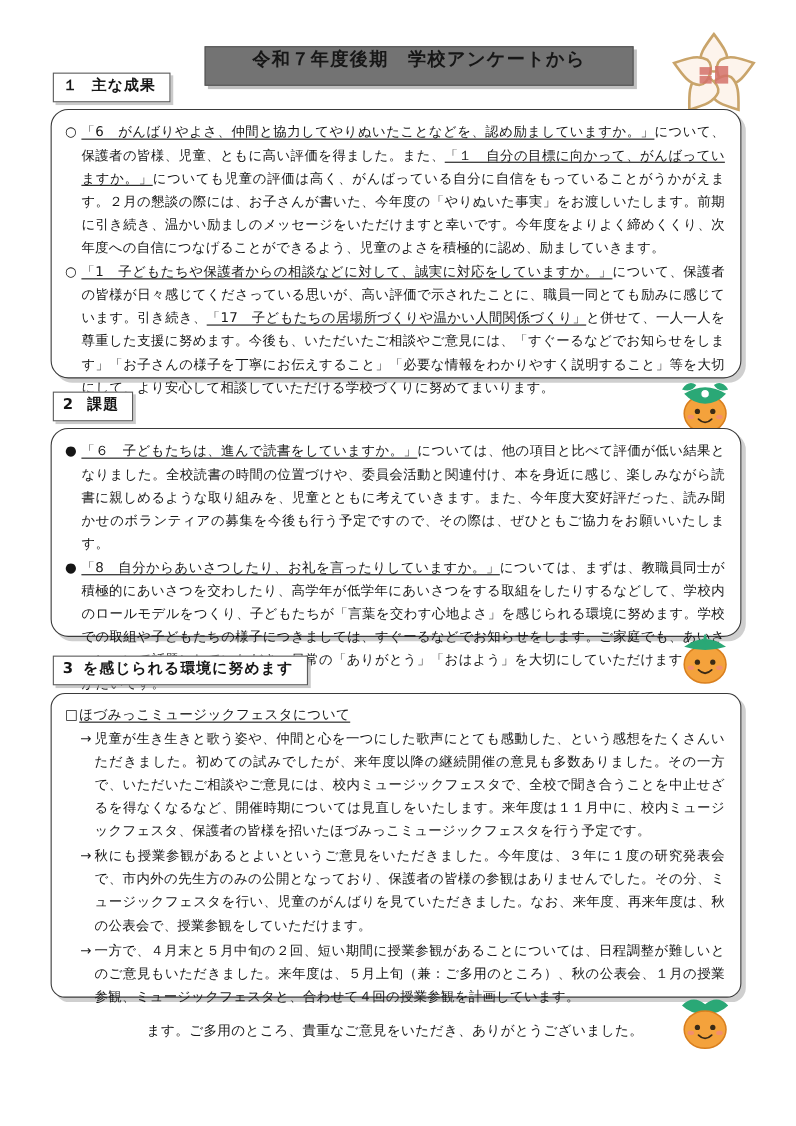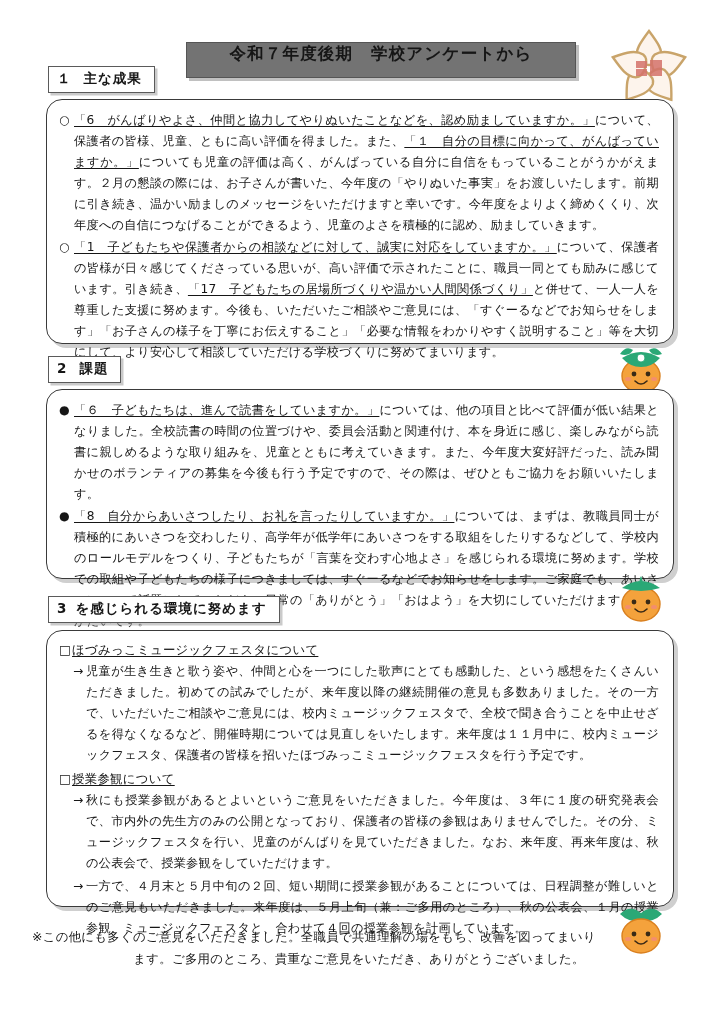--- a/index.html
+++ b/index.html
@@ -255,33 +255,30 @@
   </div>
 
   <div class="sec-wrap" style="left:48px; top:596px;">
     <div class="sec-head">
       <span>3</span>
       <span style="display:inline-block;width:8px"></span>
       <span>を感じられる環境に努めます</span>
     </div>
   </div>
 
-  <div class="rbox" style="left:46px; top:630px; width:628px; height:277px; padding-top:8px;">
+  <div class="rbox" style="left:46px; top:630px; width:628px; height:277px; padding-top:8px;border-radius:13px;">
 
     <div class="topic">
       <span class="sq">□</span><span class="tlabel">ほづみっこミュージックフェスタについて</span>
     </div>
     <div class="sub">
       <span class="arrow">→</span>
       <span class="body">児童が生き生きと歌う姿や、仲間と心を一つにした歌声にとても感動した、という感想をたくさんいただきました。初めての試みでしたが、来年度以降の継続開催の意見も多数ありました。その一方で、いただいたご相談やご意見には、校内ミュージックフェスタで、全校で聞き合うことを中止せざるを得なくなるなど、開催時期については見直しをいたします。来年度は１１月中に、校内ミュージックフェスタ、保護者の皆様を招いたほづみっこミュージックフェスタを行う予定です。</span>
     </div>
 
-    <div class="topic" style="margin-top:2px;">
-      <span class="sq">□</span><span class="tlabel">授業参観について</span>
-    </div>
     <div class="sub">
       <span class="arrow">→</span>
       <span class="body">秋にも授業参観があるとよいというご意見をいただきました。今年度は、３年に１度の研究発表会で、市内外の先生方のみの公開となっており、保護者の皆様の参観はありませんでした。その分、ミュージックフェスタを行い、児童のがんばりを見ていただきました。なお、来年度、再来年度は、秋の公表会で、授業参観をしていただけます。</span>
     </div>
     <div class="sub">
       <span class="arrow">→</span>
       <span class="body">一方で、４月末と５月中旬の２回、短い期間に授業参観があることについては、日程調整が難しいとのご意見もいただきました。来年度は、５月上旬（兼：ご多用のところ）、秋の公表会、１月の授業参観、ミュージックフェスタと、合わせて４回の授業参観を計画しています。</span>
     </div>
   </div>
 
@@ -291,17 +288,16 @@
       <ellipse cx="33" cy="38" rx="19" ry="17" fill="#f4a23c" stroke="#d97f1e" stroke-width="1.4"></ellipse>
       <circle cx="26" cy="36" r="2.4" fill="#3a2a16"></circle>
       <circle cx="40" cy="36" r="2.4" fill="#3a2a16"></circle>
       <path d="M27 43 q6 6 12 0" fill="none" stroke="#3a2a16" stroke-width="1.6" stroke-linecap="round"></path>
       <ellipse cx="20" cy="41" rx="3" ry="2" fill="#f3877f" opacity="0.75"></ellipse>
       <ellipse cx="46" cy="41" rx="3" ry="2" fill="#f3877f" opacity="0.75"></ellipse>
     </svg>
   </div>
 
   <div class="footnote">
-    <span>※この他にも多くのご意見をいただきました。全職員で共通理解の場をもち、改善を図ってまいり</span>
     <span class="fn2">ます。ご多用のところ、貴重なご意見をいただき、ありがとうございました。</span>
   </div>
 
 </div>
 
 </body></html>

